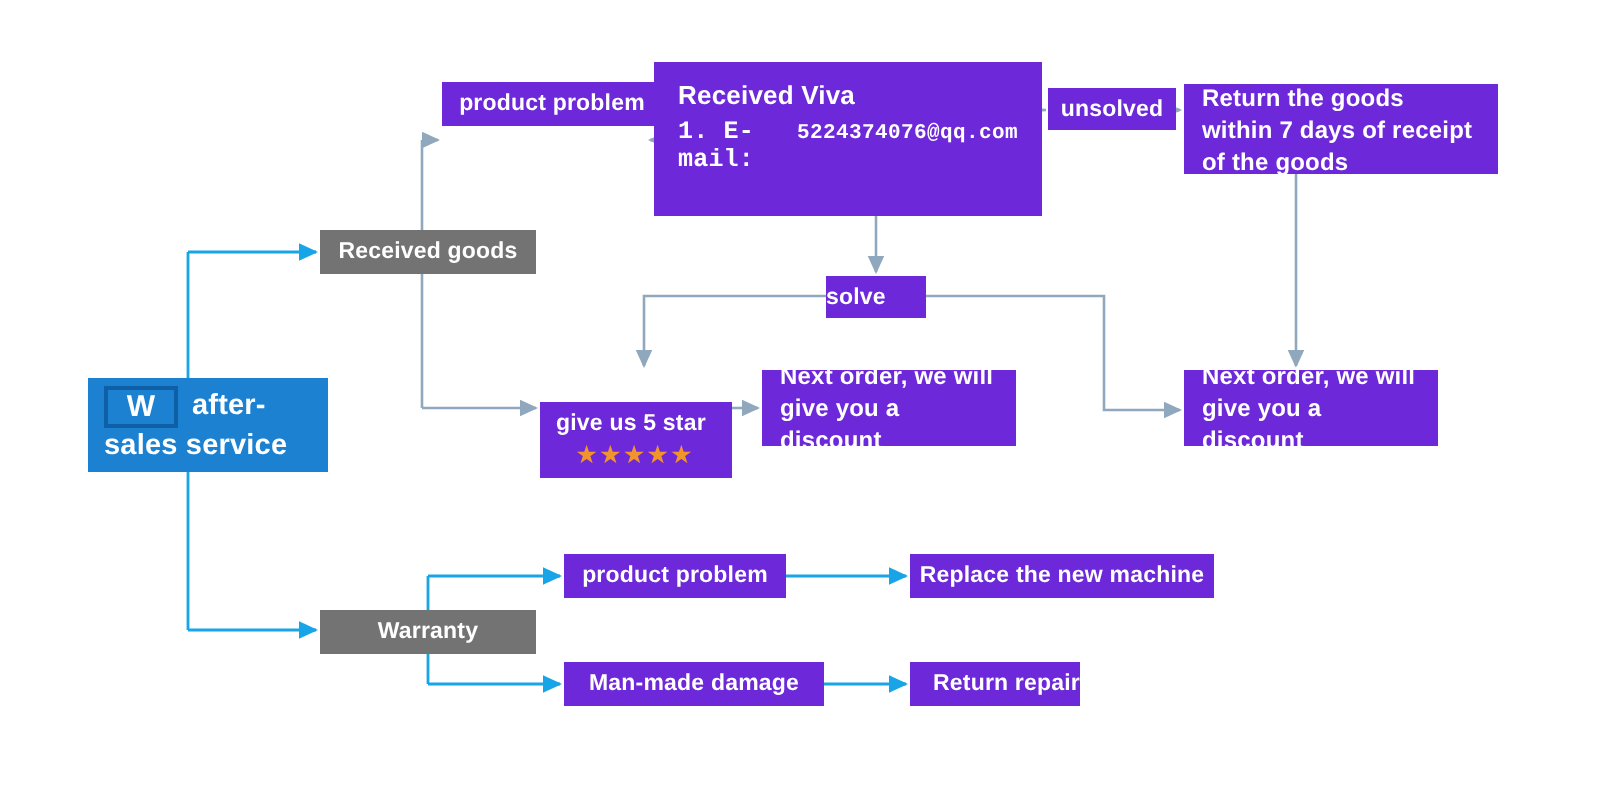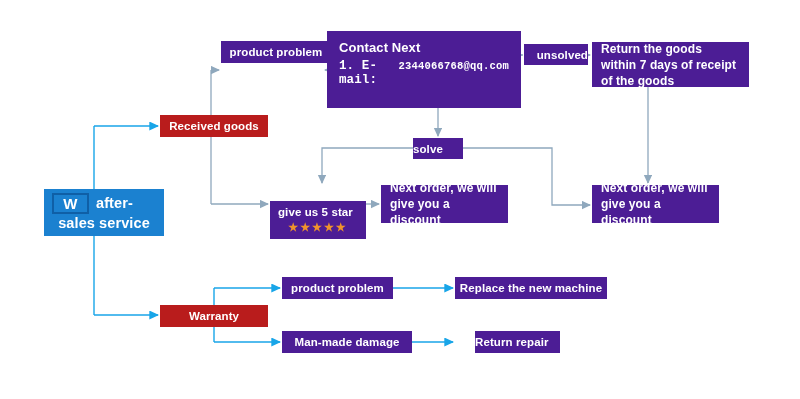--- a/index.html
+++ b/index.html
@@ -18,22 +18,22 @@
   .node {
     position: absolute;
     box-sizing: border-box;
     display: flex;
     flex-direction: column;
     justify-content: center;
     color: #ffffff;
     font-weight: 700;
     letter-spacing: 0.1px;
   }
-  .blue   { background: #4c1d95; }
-  .orange { background: #b91c1c; }
+  .blue   { background: #6d28d9; }
+  .orange { background: #737373; }
   .brand  { background: #1b81d0; }
 
   
   #node-brand {
     left: 44px; top: 189px; width: 120px; height: 47px;
     padding: 0 8px;
     font-size: 14.5px;
     line-height: 17px;
   }
   #node-brand .brand-row {
@@ -42,39 +42,39 @@
     gap: 7px;
   }
   #brand-logo {
     width: 37px; height: 21px;
     border: 2px solid #0f5fa6;
     display: flex; align-items: center; justify-content: center;
     font-size: 15px; font-weight: 700; color: #ffffff;
     box-sizing: border-box;
     flex: none;
   }
-  #node-brand .brand-line2 { text-align: center; margin-top: 1px; }
+  #node-brand .brand-line2 { text-align: left; margin-top: 1px; }
 
   #node-received  { left: 160px; top: 115px; width: 108px; height: 22px; font-size: 11.5px; text-align: center; }
   #node-warranty  { left: 160px; top: 305px; width: 108px; height: 22px; font-size: 11.5px; text-align: center; }
 
   #node-product-problem-top { left: 221px; top: 41px; width: 110px; height: 22px; font-size: 11.5px; text-align: center; }
 
   #node-contact {
     left: 327px; top: 31px; width: 194px; height: 77px;
     padding: 9px 12px 0 12px;
     justify-content: flex-start;
     font-size: 12.5px;
   }
   #node-contact .c-title { font-size: 13px; font-weight: 700; }
   #node-contact .c-row { display: flex; align-items: baseline; gap: 6px; margin-top: 4px; font-family: Liberation Mono, monospace; }
   #node-contact .c-label { font-size: 12.5px; font-weight: 700; }
   #node-contact .c-email { font-size: 10.5px; font-weight: 700; letter-spacing: 0.2px; }
 
-  #node-unsolved { left: 524px; top: 44px; width: 64px; height: 21px; font-size: 11.5px; text-align: right; }
+  #node-unsolved { left: 524px; top: 44px; width: 64px; height: 21px; font-size: 11.5px; text-align: center; }
 
   #node-return {
     left: 592px; top: 42px; width: 157px; height: 45px;
     padding: 0 9px; font-size: 12px; line-height: 16px;
   }
 
   #node-solve { left: 413px; top: 138px; width: 50px; height: 21px; font-size: 11.5px; }
 
   #node-stars {
     left: 270px; top: 201px; width: 96px; height: 38px;
@@ -93,21 +93,21 @@
     padding: 0 9px; font-size: 12px; line-height: 16px;
   }
   #node-discount-2 {
     left: 592px; top: 185px; width: 127px; height: 38px;
     padding: 0 9px; font-size: 12px; line-height: 16px;
   }
 
   #node-product-problem-w { left: 282px; top: 277px; width: 111px; height: 22px; font-size: 11.5px; text-align: center; }
   #node-replace           { left: 455px; top: 277px; width: 152px; height: 22px; font-size: 11.5px; text-align: center; }
   #node-manmade           { left: 282px; top: 331px; width: 130px; height: 22px; font-size: 11.5px; text-align: center; }
-  #node-return-repair     { left: 455px; top: 331px; width: 85px;  height: 22px; font-size: 11.5px; text-align: left; margin-left: 20px; }
+  #node-return-repair     { left: 455px; top: 331px; width: 85px;  height: 22px; font-size: 11.5px; text-align: right; }
 
   #wires {
     position: absolute;
     left: 0; top: 0;
     width: 800px; height: 399px;
     pointer-events: none;
   }
 </style>
 </head>
 <body>
@@ -182,24 +182,24 @@
 
   <div class="node orange" id="node-warranty">
     <span>Warranty</span>
   </div>
 
   <div class="node blue" id="node-product-problem-top">
     <span>product problem</span>
   </div>
 
   <div class="node blue" id="node-contact">
-    <div class="c-title">Contact Next</div>
+    <div class="c-title">Received Viva</div>
     <div class="c-row">
       <span class="c-label">1. E-mail:</span>
-      <span class="c-email">2344066768@qq.com</span>
+      <span class="c-email">5224374076@qq.com</span>
     </div>
   </div>
 
   <div class="node blue" id="node-unsolved">
     <span>unsolved</span>
   </div>
 
   <div class="node blue" id="node-return">
     <span>Return the goods within 7 days of receipt of the goods</span>
   </div>

